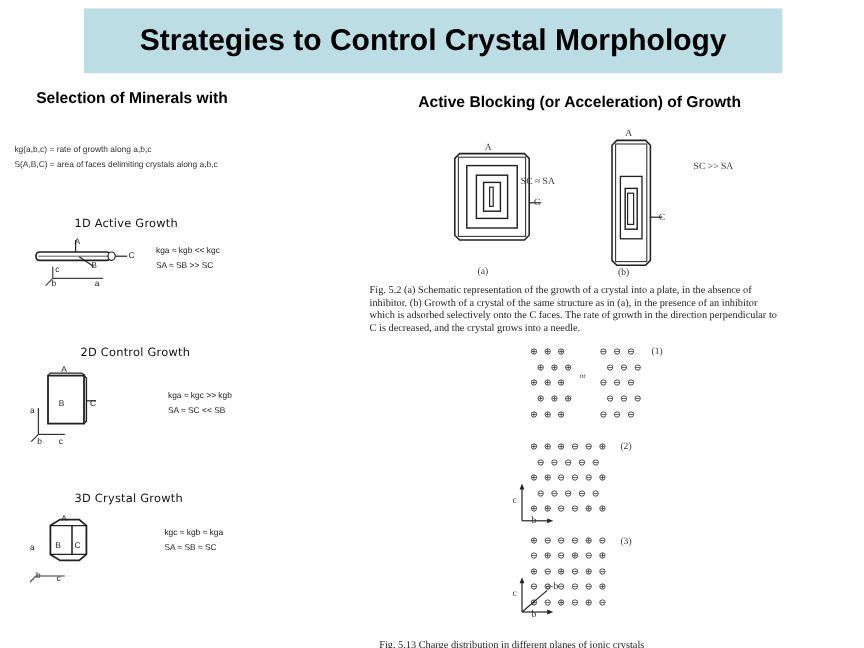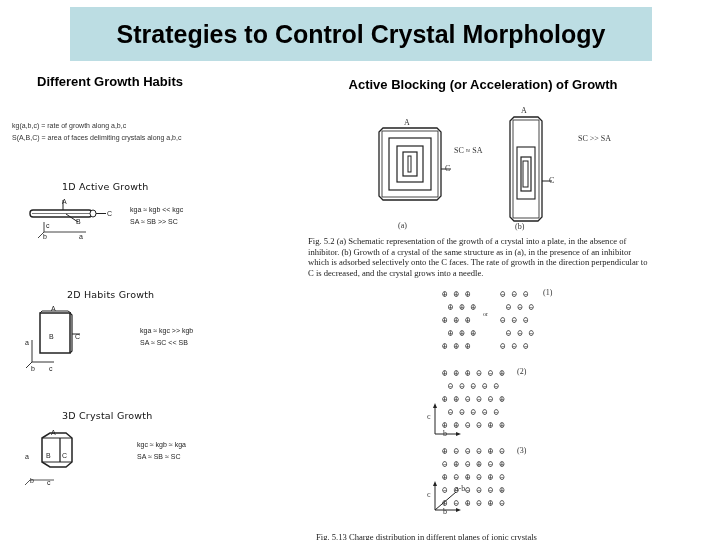--- a/index.html
+++ b/index.html
@@ -22,21 +22,21 @@
   svg { position:absolute; overflow:visible; }
 </style>
 </head>
 <body>
 
 <div class="abs title-box">
   <h1>Strategies to Control Crystal Morphology</h1>
 </div>
 
 <div class="abs subhead" style="left:0;top:73px;width:220px;">
-  <div>Different Growth Habits</div>
+  <div>Selection of Minerals with</div>
 </div>
 
 <div class="abs small" style="left:12px;top:120px;width:220px;">
   <div>kg(a,b,c) = rate of growth along a,b,c</div>
   <div>S(A,B,C) = area of faces delimiting crystals along a,b,c</div>
 </div>
 
 <div class="abs label" style="left:62px;top:181px;">1D Active Growth</div>
 <svg style="left:20px;top:196px;" width="100" height="45">
   <rect x="10" y="14" width="62" height="7" rx="3" fill="#fff" stroke="#222" stroke-width="1.4"></rect>
@@ -53,21 +53,21 @@
 <div class="abs rel" style="left:76px;top:216px;font-size:7px;">B</div>
 <div class="abs rel" style="left:107px;top:208px;font-size:7px;">C</div>
 <div class="abs rel" style="left:46px;top:220px;font-size:7px;">c</div>
 <div class="abs rel" style="left:43px;top:231px;font-size:7px;">b</div>
 <div class="abs rel" style="left:79px;top:231px;font-size:7px;">a</div>
 <div class="abs rel" style="left:130px;top:204px;">
   <div>kga ≈ kgb &lt;&lt; kgc</div>
   <div>SA ≈ SB &gt;&gt; SC</div>
 </div>
 
-<div class="abs label" style="left:67px;top:289px;">2D Habits Growth</div>
+<div class="abs label" style="left:67px;top:289px;">2D Control Growth</div>
 <svg style="left:20px;top:310px;" width="60" height="60">
   <rect x="20" y="3" width="30" height="40" fill="#fff" stroke="#222" stroke-width="1.5"></rect>
   <path d="M20 3 L22 1 L48 1 L51 3" fill="none" stroke="#222"></path>
   <path d="M50 3 L52 5 L52 41 L50 43" fill="none" stroke="#222" stroke-width="1.2"></path>
   <line x1="52" y1="24" x2="60" y2="24" stroke="#222"></line>
   <line x1="12" y1="52" x2="12" y2="30" stroke="#333"></line>
   <line x1="12" y1="52" x2="34" y2="52" stroke="#333"></line>
   <line x1="12" y1="52" x2="6" y2="58" stroke="#333"></line>
 </svg>
 <div class="abs rel" style="left:51px;top:303px;font-size:7px;">A</div>
@@ -109,21 +109,21 @@
   <path d="M4 4 L8 0 L62 0 L66 4 L66 68 L62 72 L8 72 L4 68 Z" fill="#fff" stroke="#222" stroke-width="1.3"></path>
   <rect x="7" y="3" width="56" height="66" fill="none" stroke="#333" stroke-width="0.9"></rect>
   <rect x="14" y="10" width="42" height="52" fill="none" stroke="#222" stroke-width="1.2"></rect>
   <rect x="22" y="18" width="26" height="36" fill="none" stroke="#222" stroke-width="1.2"></rect>
   <rect x="28" y="24" width="14" height="24" fill="none" stroke="#222" stroke-width="1.2"></rect>
   <rect x="33" y="28" width="3" height="16" fill="none" stroke="#222" stroke-width="1"></rect>
   <line x1="66" y1="41" x2="76" y2="41" stroke="#222"></line>
 </svg>
 <div class="abs fig-tag" style="left:404px;top:118px;">A</div>
 <div class="abs fig-tag" style="left:445px;top:164px;">C</div>
-<div class="abs fig-tag" style="left:454px;top:146px;">SC ≈ SA</div>
+<div class="abs fig-tag" style="left:434px;top:146px;">SC ≈ SA</div>
 <div class="abs fig-tag" style="left:398px;top:221px;">(a)</div>
 
 <svg style="left:508px;top:117px;" width="40" height="104">
   <path d="M2 4 L6 0 L30 0 L34 4 L34 100 L30 104 L6 104 L2 100 Z" fill="#fff" stroke="#222" stroke-width="1.3"></path>
   <rect x="5" y="3" width="26" height="98" fill="none" stroke="#333" stroke-width="0.9"></rect>
   <rect x="9" y="30" width="18" height="52" fill="none" stroke="#222" stroke-width="1.1"></rect>
   <rect x="13" y="40" width="10" height="34" fill="none" stroke="#222" stroke-width="1.2"></rect>
   <rect x="15" y="44" width="5" height="26" fill="none" stroke="#222" stroke-width="1"></rect>
   <line x1="34" y1="64" x2="44" y2="64" stroke="#222"></line>
 </svg>

